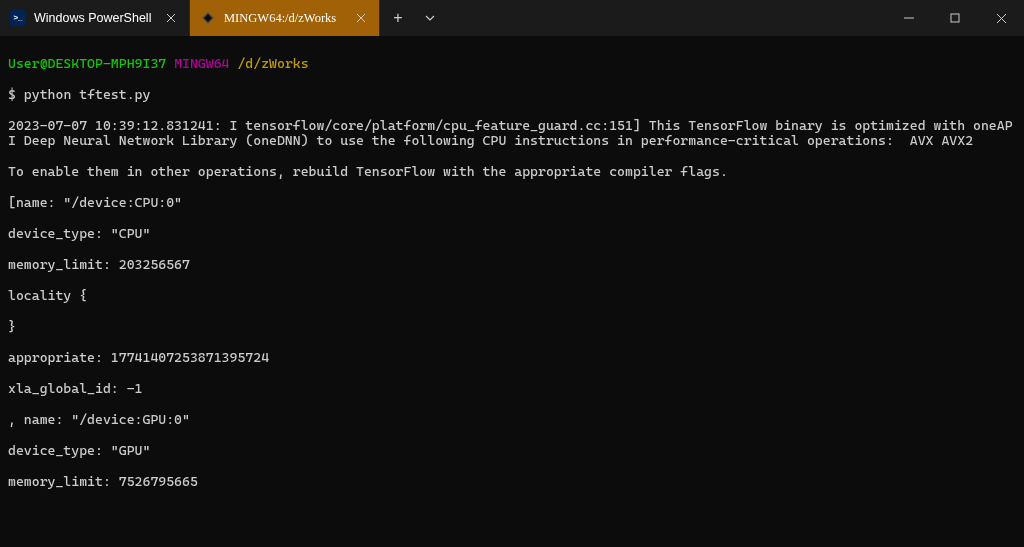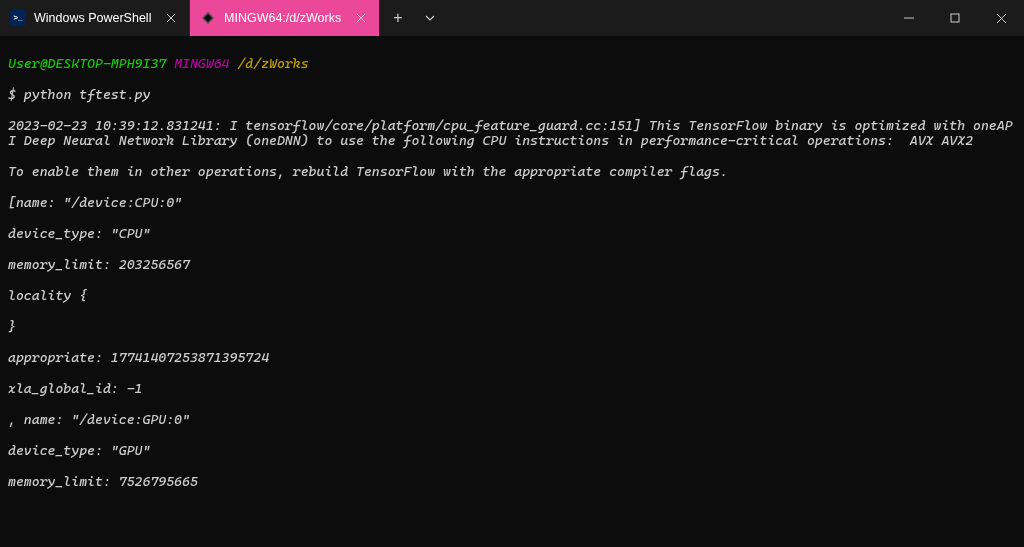--- a/index.html
+++ b/index.html
@@ -27,21 +27,21 @@
   .tab {
     display: flex;
     align-items: center;
     padding: 0 10px;
     gap: 8px;
     border-right: 1px solid #2a2a2a;
     min-width: 190px;
     max-width: 210px;
     background: #1b1b1b;
   }
-  .tab.active { background: #ec4899; }
+  .tab.active { background: #a16207; font-family: Liberation Serif, serif; }
   .tab .icon { width: 16px; height: 16px; display: inline-flex; align-items: center; justify-content: center; }
   .tab .label { flex: 1; white-space: nowrap; overflow: hidden; text-overflow: ellipsis; color: #ffffff;}
   .tab .close {
     width: 16px; height: 16px; display: flex; align-items: center; justify-content: center;
     color: #cccccc; font-size: 12px;
   }
   .newtab {
     display: flex; align-items: center; justify-content: center;
     width: 36px; color: #cccccc; font-size: 16px; font-weight: 300;
   }
@@ -50,21 +50,20 @@
   .win-btn {
     width: 46px; display: flex; align-items: center; justify-content: center;
     color: #cccccc;
   }
   .terminal {
     flex: 1;
     padding: 4px 8px 8px 8px;
     color: #cccccc;
     white-space: pre;
     overflow: hidden;
-    font-style: italic;
   }
   .line { white-space: pre-wrap; word-break: break-all; }
   .green { color: #16c60c; }
   .magenta { color: #b4009e; }
   .yellow { color: #c19c00; }
   .ps-icon {
     background: #012456;
     color: #fff;
     font-size: 8px;
     width: 16px; height: 16px;
@@ -124,21 +123,21 @@
       <svg width="11" height="11" viewBox="0 0 11 11">
           <path d="M1 1 L10 10 M10 1 L1 10" stroke="#ccc" stroke-width="1"></path>
         </svg>
     </div>
   </div>
 </div>
 
 <div class="terminal">
 <div class="line"><span class="green">User@DESKTOP-MPH9I37</span> <span class="magenta">MINGW64</span> <span class="yellow">/d/zWorks</span></div>
 <div class="line"><span>$</span> <span>python tftest.py</span></div>
-<div class="line">2023-02-23 10:39:12.831241: I tensorflow/core/platform/cpu_feature_guard.cc:151] This TensorFlow binary is optimized with oneAPI Deep Neural Network Library (oneDNN) to use the following CPU instructions in performance-critical operations:  AVX AVX2</div>
+<div class="line">2023-07-07 10:39:12.831241: I tensorflow/core/platform/cpu_feature_guard.cc:151] This TensorFlow binary is optimized with oneAPI Deep Neural Network Library (oneDNN) to use the following CPU instructions in performance-critical operations:  AVX AVX2</div>
 <div class="line">To enable them in other operations, rebuild TensorFlow with the appropriate compiler flags.</div>
 <div class="line">[name: "/device:CPU:0"</div>
 <div class="line">device_type: "CPU"</div>
 <div class="line">memory_limit: 203256567</div>
 <div class="line">locality {</div>
 <div class="line">}</div>
 <div class="line">appropriate: 17741407253871395724</div>
 <div class="line">xla_global_id: -1</div>
 <div class="line">, name: "/device:GPU:0"</div>
 <div class="line">device_type: "GPU"</div>

